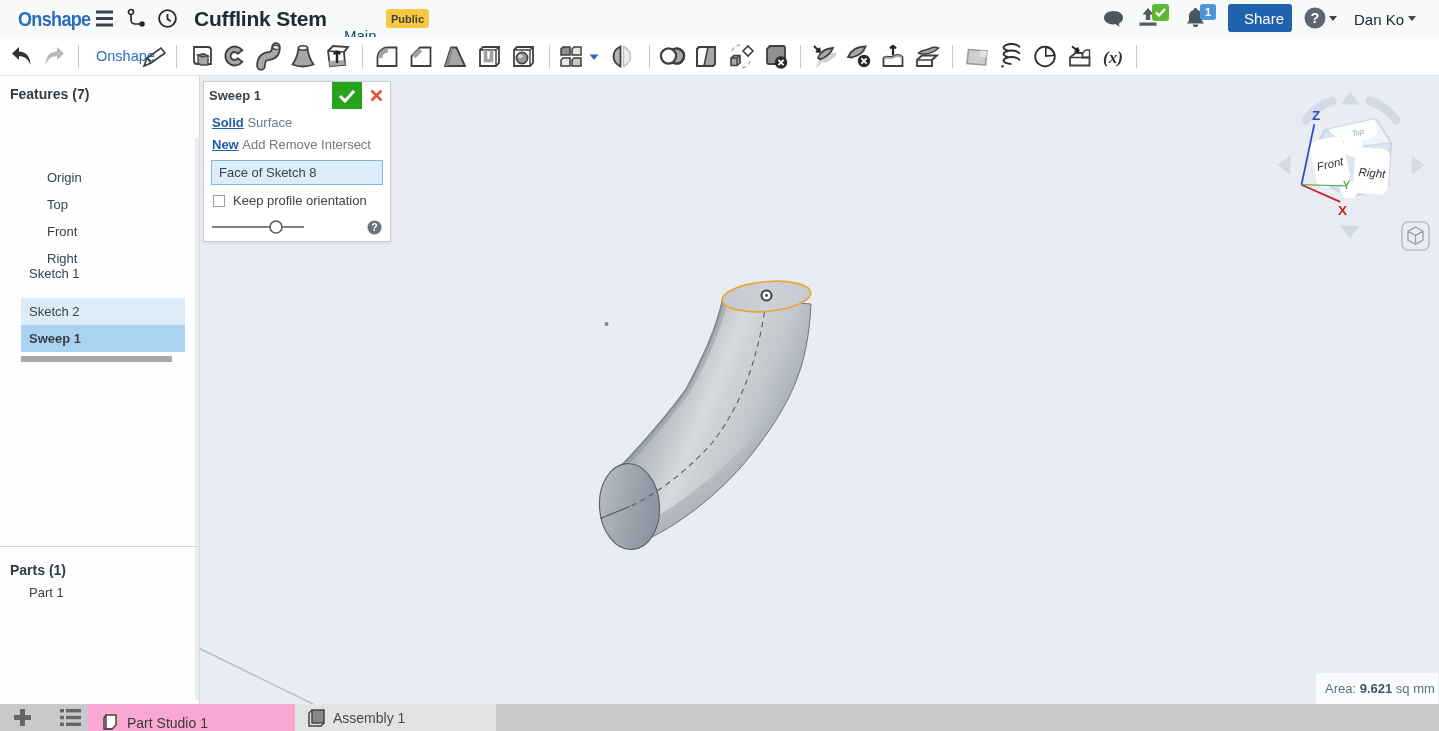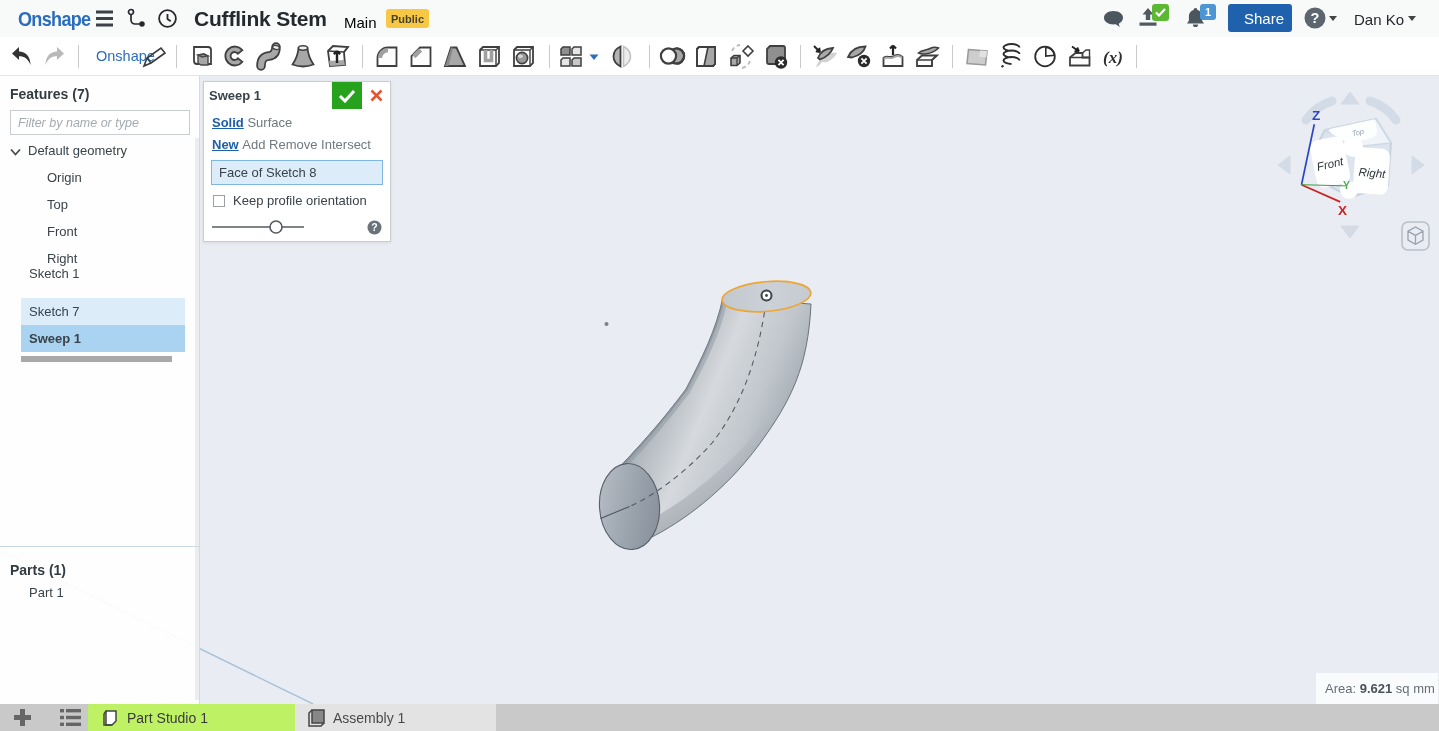--- a/index.html
+++ b/index.html
@@ -4,21 +4,21 @@
 <style>
 * { margin:0; padding:0; box-sizing:border-box; }
 html,body { width:1439px; height:731px; overflow:hidden; font-family:"Liberation Sans", sans-serif; }
 body { position:relative; background:#fff; }
 
 
 .topbar { position:absolute; left:0; top:0; width:1439px; height:37px; background:#f8f9f9; }
 .tb { position:absolute; }
 .logo { left:18px; top:7px; font-size:21px; font-weight:bold; color:#2a6dbd; letter-spacing:-0.8px; transform:scaleX(0.86); transform-origin:left center; }
 .doc-title { left:194px; top:7px; font-size:21px; font-weight:bold; color:#24292e; letter-spacing:-0.2px;}
-.ws-name { left:344px; top:14px; font-size:15px; color:#000000; }
+.ws-name { left:344px; top:27px; font-size:15px; color:#0c4a6e; }
 .badge-public { left:386px; top:9px; background:#f7c844; color:#474230; font-size:11px; font-weight:bold; padding:3.5px 5px; border-radius:3px; }
 .share-btn { left:1228px; top:4px; width:64px; height:28px; background:#2061ae; color:#fff; font-size:15px; border-radius:3px; display:flex; align-items:center; justify-content:center;padding-left:8px; }
 .username { left:1354px; top:11px; font-size:15px; color:#24292e; }
 .caret { display:inline-block; width:0; height:0; border-left:4.5px solid transparent; border-right:4.5px solid transparent; border-top:5.5px solid #444; }
 
 
 .toolbar { position:absolute; left:0; top:37px; width:1439px; height:39px; background:#ffffff; border-bottom:1px solid #dde4ea; }
 .tsep { position:absolute; top:8px; width:1px; height:23px; background:#c9c9c9; }
 .ticon { position:absolute; top:4px; }
 .sketchlbl { position:absolute; left:96px; top:11px; color:#2a6dbd; font-size:14.5px; }
@@ -46,21 +46,21 @@
 .gry { color:#70797f; }
 .selbox1 { margin:3px 7px 0 7px; border:1px solid #7db7e2; background:#dcedf9; height:25px; line-height:23px; padding-left:7px; }
 .selbox2 { margin:4px 7px 0 7px; border:1px solid #c3c8cc; background:#fff; height:25px; line-height:23px; padding-left:7px; }
 .chkrow { display:flex; align-items:center; margin:8px 0 0 9px; }
 .chk { width:12px; height:12px; border:1px solid #9aa0a5; background:#fff; margin-right:8px; }
 .sliderrow { display:flex; align-items:center; margin:11px 8px 6px 8px; height:16px; }
 
 
 .tabbar { position:absolute; left:0; top:704px; width:1439px; height:27px; background:#c9c9c9; }
 .tab { position:absolute; top:0; height:27px; display:flex; align-items:center; font-size:14px; color:#3a3a3a; }
-.tab1 { left:88px; width:244px; background:#bef264; border-radius:2px 2px 0 0; padding-left:13px; }
+.tab1 { left:88px; width:244px; background:#f9a8d4; border-radius:2px 2px 0 0; padding-left:13px;align-items:flex-end; }
 .tab2 { left:295px; width:201px; background:#e3e3e3; color:#4a4a4a; padding-left:13px; }
 
 
 .areabox { position:absolute; left:1316px; top:673px; width:122px; height:31px; background:#fafbfd; font-size:13px; color:#666e75; display:flex; align-items:center; padding-left:9px; white-space:nowrap; }
 .filter::placeholder { font-style:italic; color:#a4aab0; }
 .rstrip { position:absolute; left:195px; top:62px; width:4px; height:562px; background:#ebedef; }
 </style>
 </head>
 <body>
 
@@ -147,30 +147,26 @@
 <svg style="position:absolute; left:1401px; top:221px;" width="29" height="30" viewBox="0 0 29 30" xmlns="http://www.w3.org/2000/svg">
   <rect x="1" y="1" width="27" height="28" rx="6" fill="none" stroke="#b9c0cb" stroke-width="1.6"></rect>
   <path d="M 14.5 6 L 22 10.2 V 19 L 14.5 23.2 L 7 19 V 10.2 Z M 7 10.2 L 14.5 14.4 L 22 10.2 M 14.5 14.4 V 23.2" fill="none" stroke="#9aa2ad" stroke-width="1.3"></path>
 </svg>
 
 <div class="areabox">Area:&nbsp;<b style="color:#4a5157">9.621</b>&nbsp;sq mm</div>
 
 <div class="lpanel">
   <div class="rstrip"></div>
   <div class="lp-h" style="top:10px;">Features (7)</div>
-  <input class="filter" value="" placeholder="Filter by name or type" style="">
-  <div class="trow" style="top:61px;"><svg style="margin:0 7px 0 10px; vertical-align:-1px;" width="11" height="8" viewBox="0 0 11 8">
-        <path d="M1 1.5 L5.5 6.5 L10 1.5" fill="none" stroke="#4a4a4a" stroke-width="1.8"></path>
-      </svg>Default geometry</div>
   <div class="trow" style="top:88px; padding-left:47px;">Origin</div>
   <div class="trow" style="top:115px; padding-left:47px;">Top</div>
   <div class="trow" style="top:142px; padding-left:47px;">Front</div>
   <div class="trow" style="top:169px; padding-left:47px;">Right</div>
   <div class="trow" style="top:184px; padding-left:29px;">Sketch 1</div>
-  <div class="trow hl1" style="top:222px;">Sketch 7</div>
+  <div class="trow hl1" style="top:222px;">Sketch 2</div>
   <div class="trow hl2" style="top:249px;">Sweep 1</div>
   <div class="hscroll"></div>
   <div style="position:absolute; left:0; top:470px; width:199px; border-top:1px solid #ccd8e2;"></div>
   <div class="lp-h" style="top:479px;margin-top:7px;">Parts (1)</div>
   <div class="trow" style="top:503px; padding-left:29px;">Part 1</div>
 </div>
 
 <div class="dlg">
   <div class="dlg-h">
     <span class="t">Sweep 1</span>

